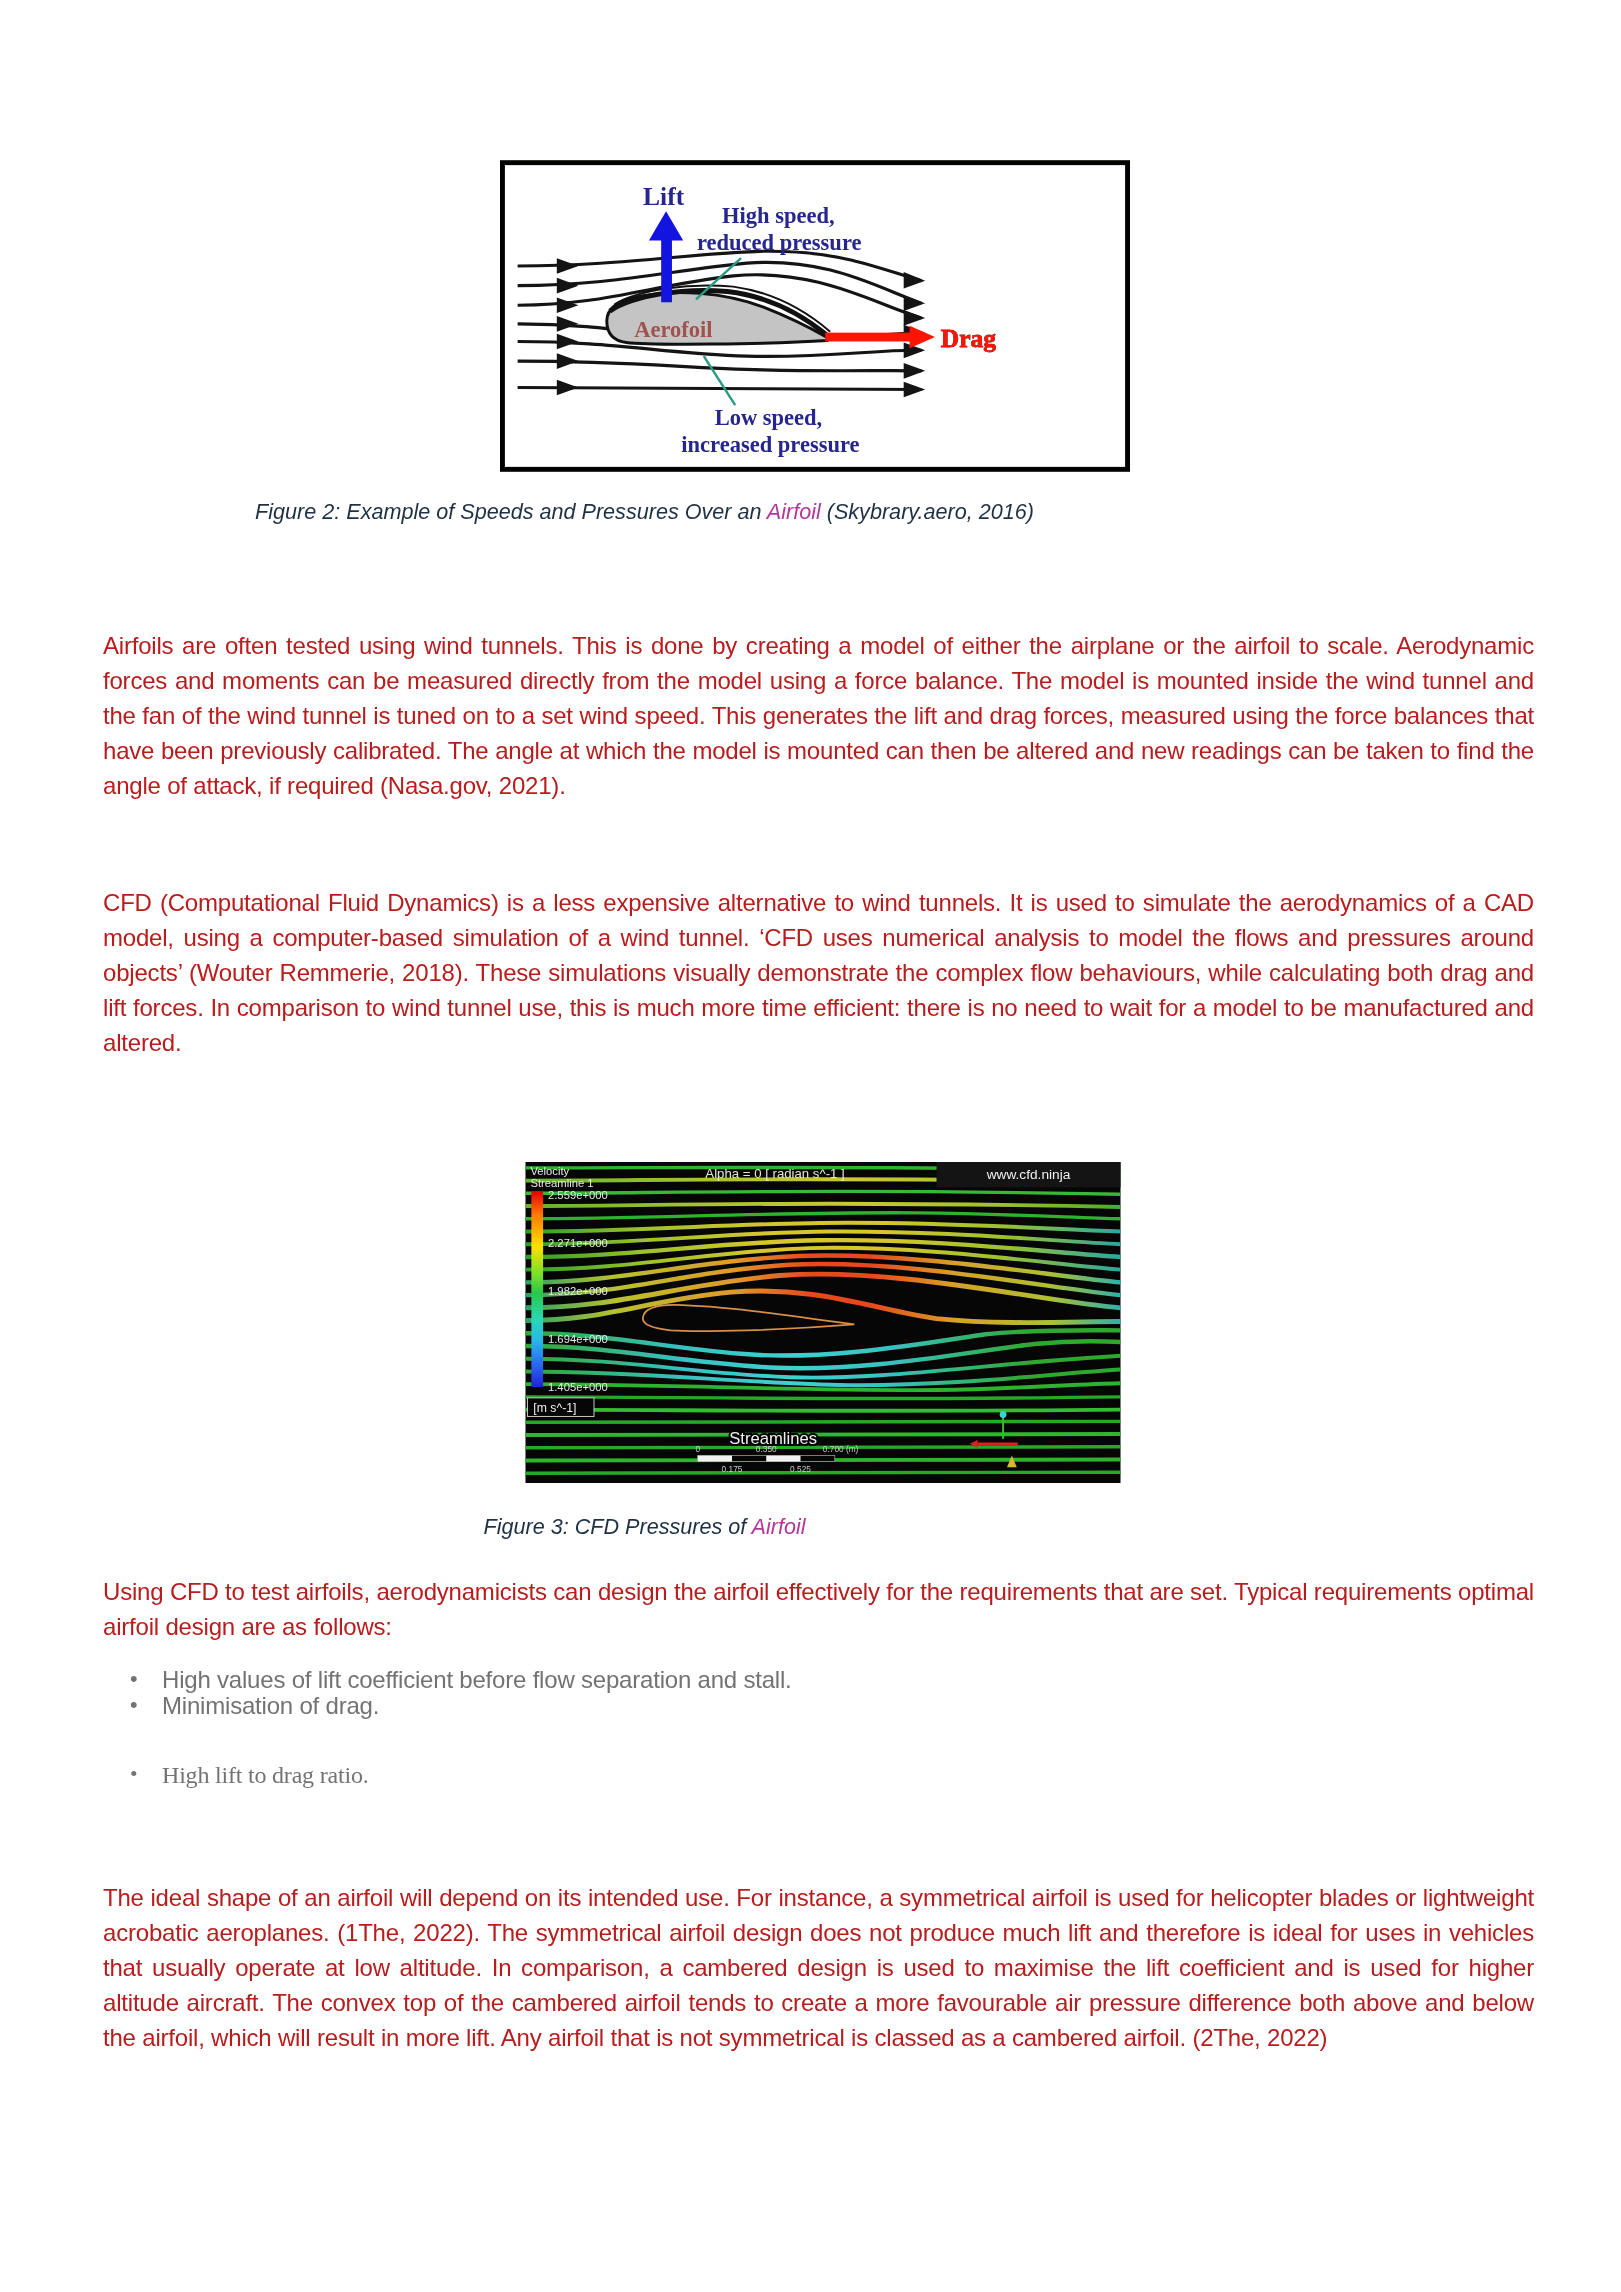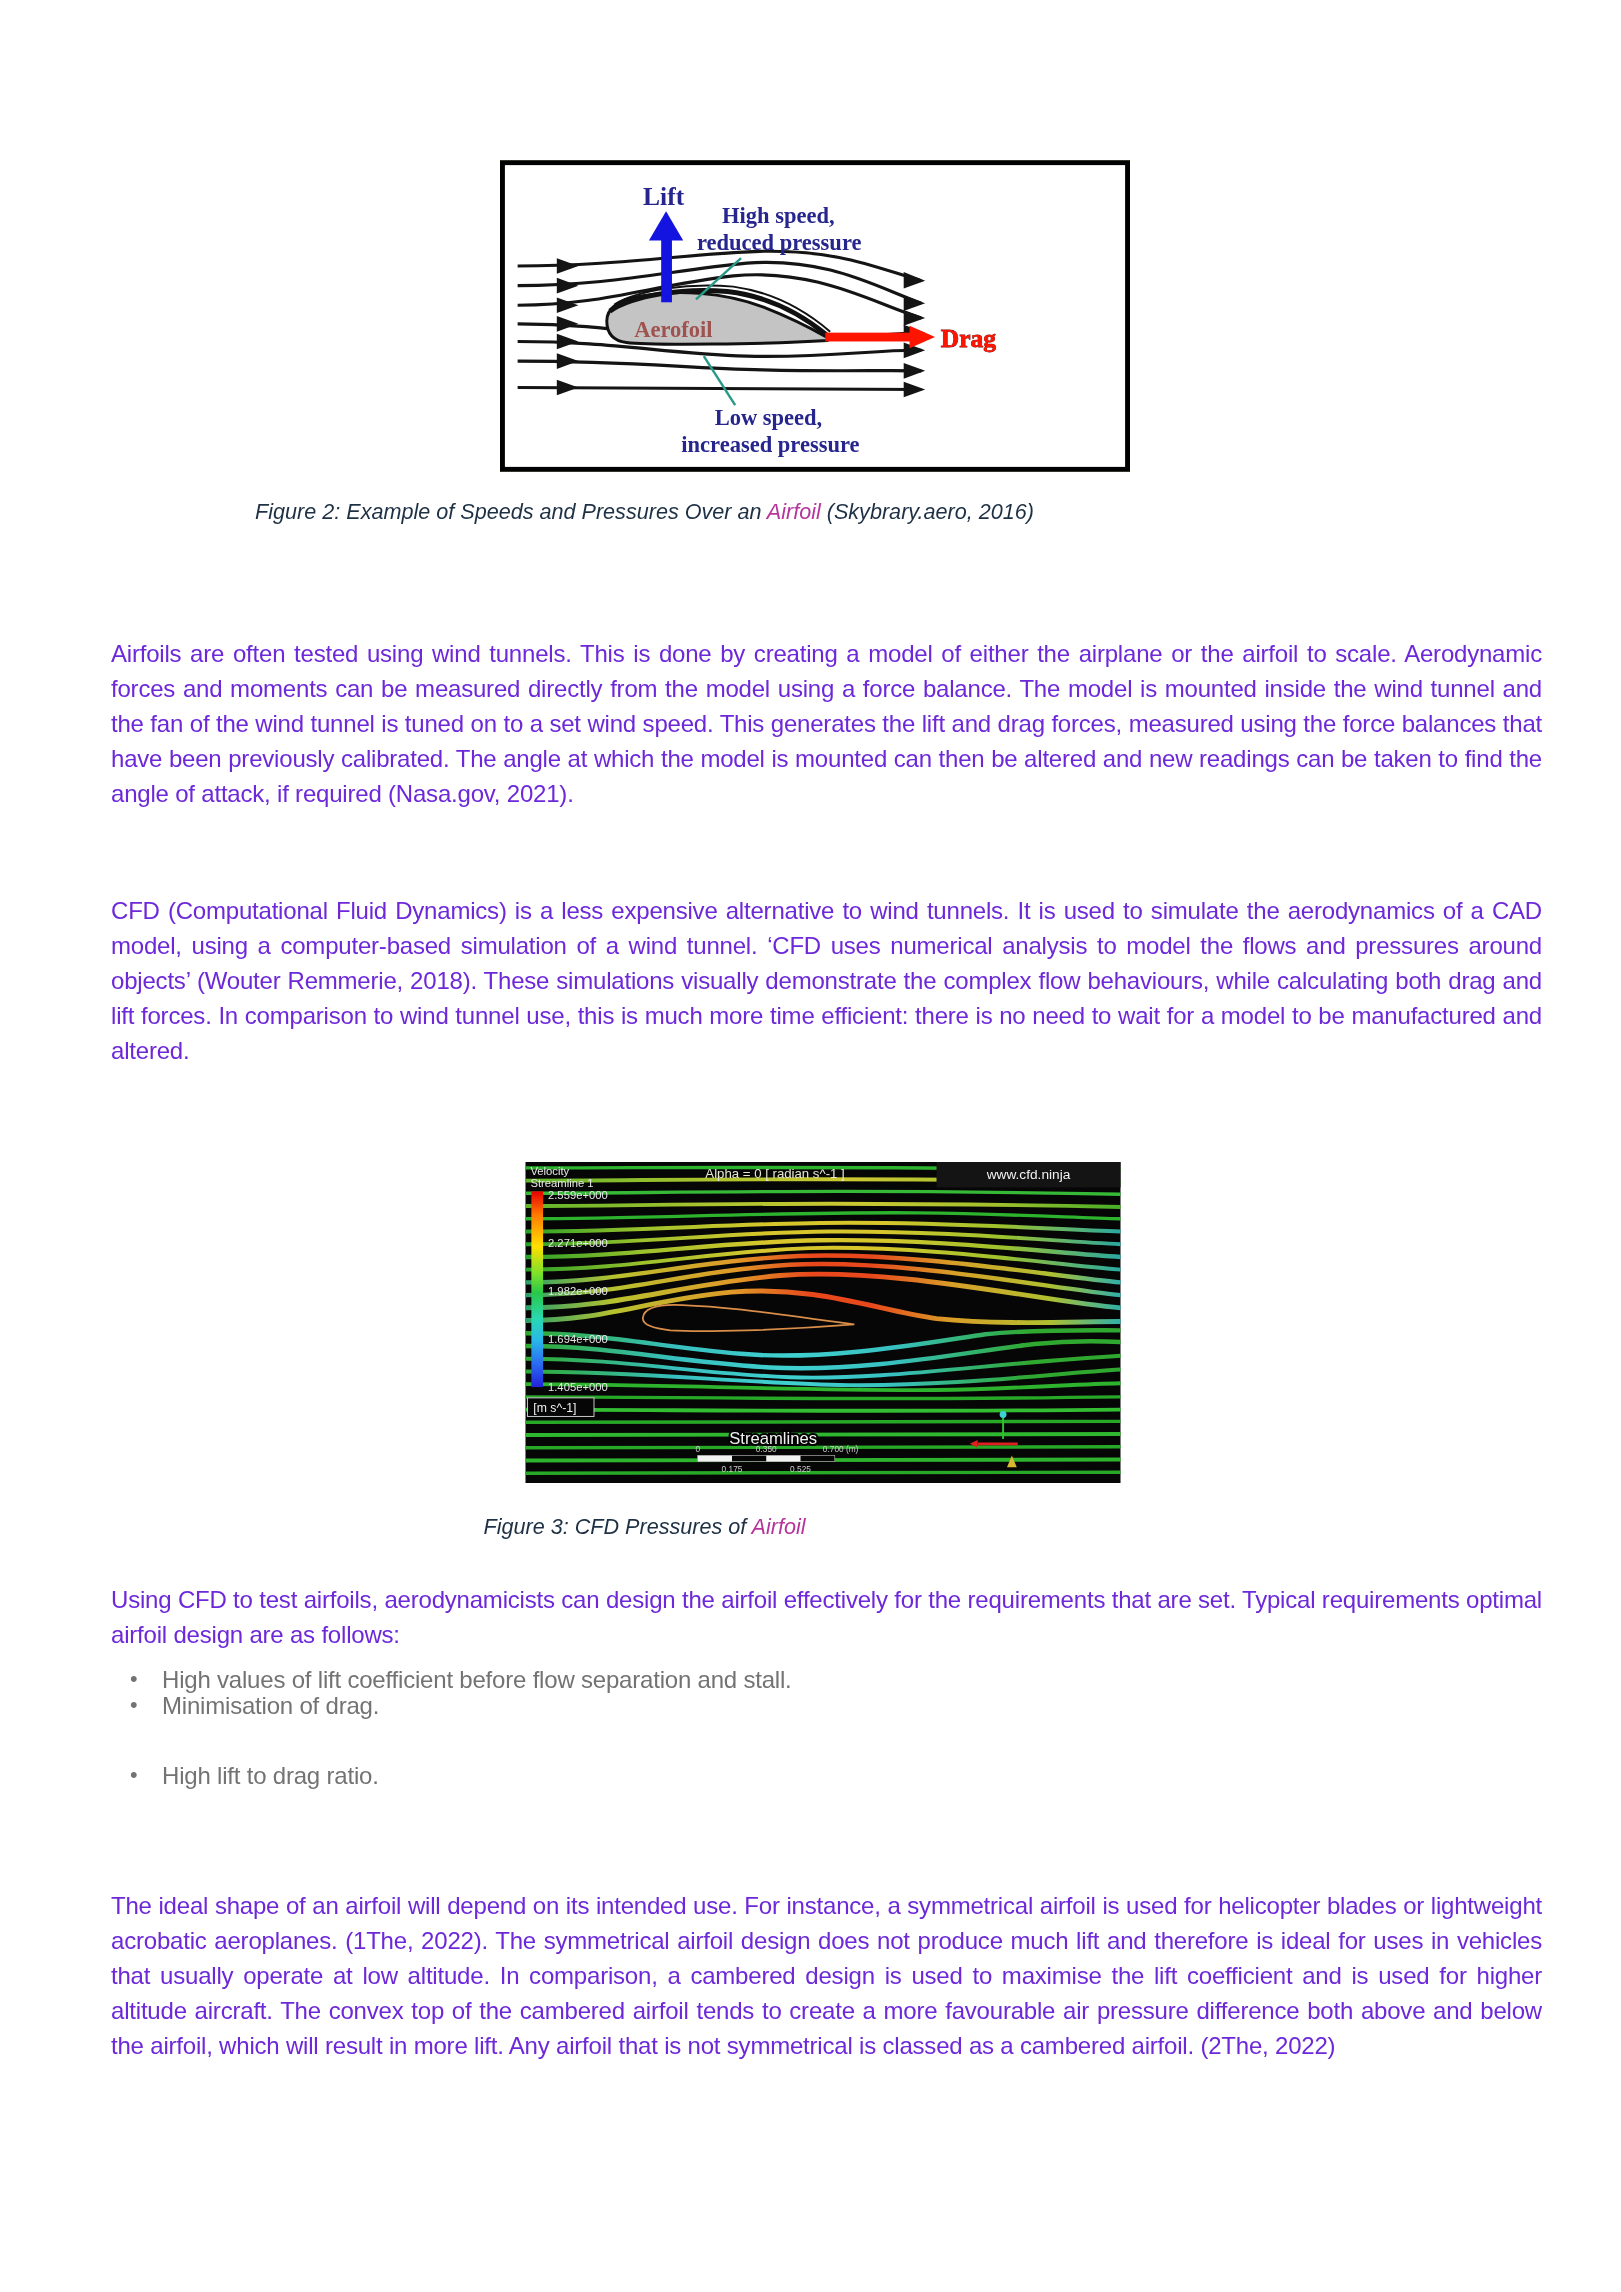--- a/index.html
+++ b/index.html
@@ -4,21 +4,21 @@
 <style>
   html,body{margin:0;padding:0;}
   body{
     width:1621px;height:2293px;position:relative;background:#ffffff;
     font-family:"Liberation Sans",sans-serif;color:#191919;overflow:hidden;
   }
   .abs{position:absolute;}
   .body-par{
     left:95px;width:1431px;
     font-size:24px;line-height:35px;letter-spacing:-0.2px;
-    text-align:justify;color:#6d28d9;margin:16px;
+    text-align:justify;color:#b91c1c;margin:8px;
   }
   .caption{
     left:0;width:1289px;text-align:center;
     font-family:"Liberation Sans",sans-serif;
     font-style:italic;font-size:21.6px;color:#1e3044;
   }
   .cap-link{color:#b5359b;}
   .fig-frame{background:#fef9c3;}
   .bullet-row{
     position:absolute;left:130px;width:1274px;height:48px;
@@ -228,19 +228,19 @@
 
 <p class="abs body-par" style="top:1566px;">Using CFD to test airfoils, aerodynamicists can design the airfoil effectively for the requirements that are set. Typical requirements optimal airfoil design are as follows:</p>
 
 <div>
   <div class="bullet-row" style="top:1666px;">
     <span class="bullet-dot">•</span><span class="bullet-text">High values of lift coefficient before flow separation and stall.</span>
   </div>
   <div class="bullet-row" style="top:1692px;">
     <span class="bullet-dot">•</span><span class="bullet-text">Minimisation of drag.</span>
   </div>
-  <div class="bullet-row" style="top:1762px;">
+  <div class="bullet-row" style="top:1762px;font-family:Liberation Serif, serif;">
     <span class="bullet-dot">•</span><span class="bullet-text">High lift to drag ratio.</span>
   </div>
 </div>
 
 <p class="abs body-par" style="top:1872px;">The ideal shape of an airfoil will depend on its intended use. For instance, a symmetrical airfoil is used for helicopter blades or lightweight acrobatic aeroplanes. (1The, 2022). The symmetrical airfoil design does not produce much lift and therefore is ideal for uses in vehicles that usually operate at low altitude. In comparison, a cambered design is used to maximise the lift coefficient and is used for higher altitude aircraft. The convex top of the cambered airfoil tends to create a more favourable air pressure difference both above and below the airfoil, which will result in more lift. Any airfoil that is not symmetrical is classed as a cambered airfoil. (2The, 2022)</p>
 
 
 </body></html>

